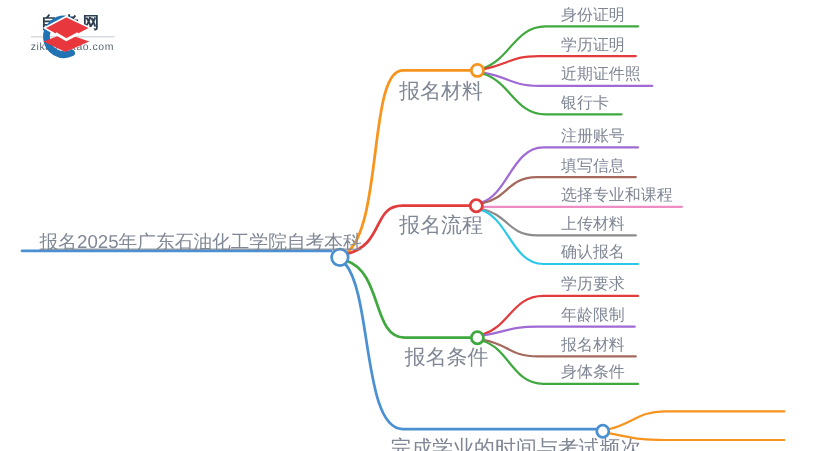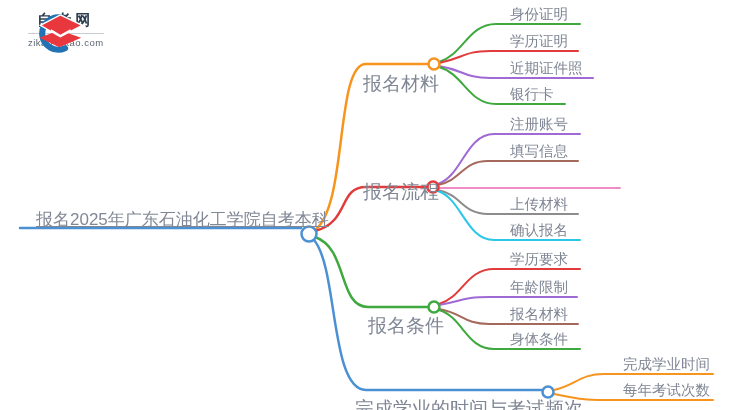--- a/index.html
+++ b/index.html
@@ -90,35 +90,34 @@
     </svg>
     <div class="logo-text">
       <div class="logo-title">自考网</div>
       <div class="logo-domain">zikao-zikao.com</div>
     </div>
   </div>
 
   <div class="label root" style="left:36px;top:209px">报名2025年广东石油化工学院自考本科</div>
 
   <div class="label branch" style="left:363px;top:45px">报名材料</div>
-  <div class="label branch" style="left:363px;top:153px">报名流程</div>
+  <div class="label branch" style="left:363px;top:167px">报名流程</div>
   <div class="label branch" style="left:368px;top:287px">报名条件</div>
   <div class="label branch" style="left:355px;top:370px">完成学业的时间与考试频次</div>
 
   <div class="label child" style="left:510px;top:5px">身份证明</div>
   <div class="label child" style="left:510px;top:32px">学历证明</div>
   <div class="label child" style="left:510px;top:59px">近期证件照</div>
   <div class="label child" style="left:510px;top:85px">银行卡</div>
 
   <div class="label child" style="left:510px;top:115px">注册账号</div>
   <div class="label child" style="left:510px;top:142px">填写信息</div>
+  <div class="label child" style="left:510px;top:169px">选择专业和课程</div>
   <div class="label child" style="left:510px;top:195px">上传材料</div>
   <div class="label child" style="left:510px;top:221px">确认报名</div>
 
   <div class="label child" style="left:510px;top:250px">学历要求</div>
   <div class="label child" style="left:510px;top:278px">年龄限制</div>
   <div class="label child" style="left:510px;top:305px">报名材料</div>
   <div class="label child" style="left:510px;top:330px">身体条件</div>
 
-  <div class="label child" style="left:623px;top:355px">完成学业时间</div>
-  <div class="label child" style="left:623px;top:381px">每年考试次数</div>
 
 </div>
 
 </body></html>

